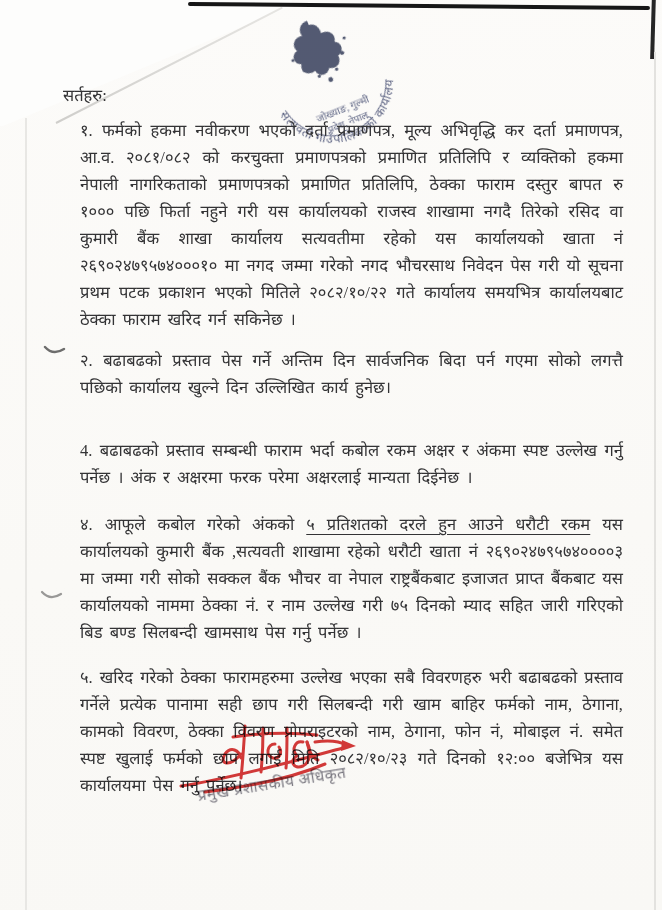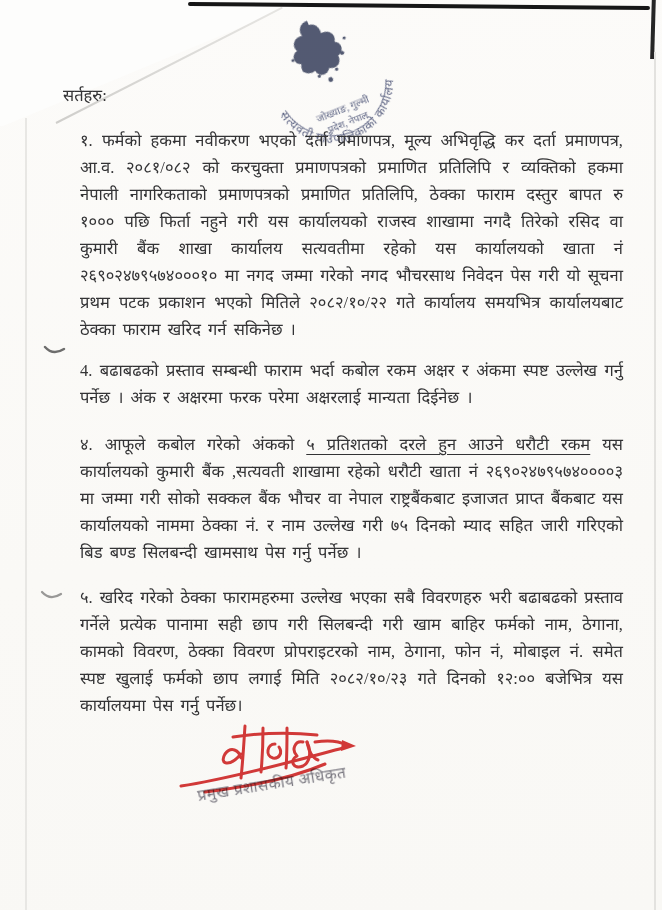--- a/index.html
+++ b/index.html
@@ -20,21 +20,21 @@
   .edge-left-faint{position:absolute;left:25px;top:118px;width:2px;height:792px;background:#e8e7e4;}
   .pen-tick{position:absolute;opacity:.8;}
   .pen-tick svg{display:block;}
   .tick-2{opacity:.55;}
   
   .content{
     position:absolute;left:63px;top:82px;width:560px;
     color:#333335;font-size:16.5px;line-height:27px;
     text-align:justify;word-spacing:3px;
   }
-  .heading{margin:0 0 18px 0;}
+  .heading{margin:0 0 8px 0;}
   .term{margin:0 0 14px 17px;}
   .term-2{margin-bottom:36px;}
   .term-3{margin-bottom:20px;}
   .term-4{margin-bottom:18px;}
   .u{text-decoration:underline;text-underline-offset:4px;text-decoration-thickness:1.4px;}
   
   .stamp{
     position:absolute;left:244px;top:6px;width:182px;height:168px;
     transform:rotate(-22deg);opacity:.82;mix-blend-mode:multiply;filter:blur(.35px);
   }
@@ -88,20 +88,21 @@
     <text font-size="13.2" letter-spacing="1">
       <textPath href="#arc" startOffset="6%">सत्यवती गाउँपालिकाको कार्यालय</textPath>
     </text>
     <text x="90" y="116" text-anchor="middle" font-size="11">जोख्याङ, गुल्मी</text>
     <text x="90" y="131" text-anchor="middle" font-size="10.5">प्रदेश, नेपाल</text>
   </svg>
 
   <div class="content">
     <div class="heading">सर्तहरु:</div>
     <p class="term term-1">१. फर्मको हकमा नवीकरण भएको दर्ता प्रमाणपत्र, मूल्य अभिवृद्धि कर दर्ता प्रमाणपत्र, आ.व. २०८१/०८२ को करचुक्ता प्रमाणपत्रको प्रमाणित प्रतिलिपि र व्यक्तिको हकमा नेपाली नागरिकताको प्रमाणपत्रको प्रमाणित प्रतिलिपि, ठेक्का फाराम दस्तुर बापत रु १००० पछि फिर्ता नहुने गरी  यस कार्यालयको राजस्व शाखामा नगदै तिरेको रसिद  वा कुमारी बैंक शाखा कार्यालय सत्यवतीमा रहेको यस कार्यालयको खाता नं २६९०२४७९५७४०००१० मा नगद जम्मा गरेको नगद भौचरसाथ निवेदन पेस गरी यो सूचना प्रथम पटक प्रकाशन भएको मितिले २०८२/१०/२२ गते कार्यालय समयभित्र कार्यालयबाट ठेक्का फाराम खरिद गर्न सकिनेछ ।</p>
+    <p class="term term-2">२. बढाबढको प्रस्ताव पेस गर्ने अन्तिम दिन सार्वजनिक बिदा पर्न गएमा सोको लगत्तै पछिको कार्यालय खुल्ने दिन उल्लिखित कार्य हुनेछ।</p>
     <p class="term term-3">4. बढाबढको प्रस्ताव सम्बन्धी फाराम भर्दा कबोल रकम अक्षर र अंकमा स्पष्ट उल्लेख गर्नु पर्नेछ । अंक र अक्षरमा फरक परेमा अक्षरलाई मान्यता दिईनेछ ।</p>
     <p class="term term-4"><span>४. आफूले कबोल गरेको अंकको </span><span class="u">५ प्रतिशतको दरले हुन आउने धरौटी रकम</span><span> यस कार्यालयको कुमारी बैंक ,सत्यवती शाखामा रहेको धरौटी खाता नं २६९०२४७९५७४००००३ मा जम्मा गरी सोको सक्कल बैंक भौचर वा नेपाल राष्ट्रबैंकबाट इजाजत प्राप्त बैंकबाट यस कार्यालयको नाममा ठेक्का नं. र नाम उल्लेख गरी ७५ दिनको म्याद सहित जारी गरिएको बिड बण्ड सिलबन्दी खामसाथ पेस गर्नु पर्नेछ ।</span></p>
     <p class="term term-5">५. खरिद गरेको ठेक्का फारामहरुमा उल्लेख भएका सबै विवरणहरु भरी बढाबढको प्रस्ताव गर्नेले  प्रत्येक पानामा सही छाप गरी सिलबन्दी गरी खाम बाहिर फर्मको नाम, ठेगाना, कामको विवरण, ठेक्का  विवरण प्रोपराइटरको नाम, ठेगाना, फोन नं, मोबाइल नं. समेत स्पष्ट खुलाई फर्मको छाप लगाई मिति २०८२/१०/२३ गते दिनको १२:०० बजेभित्र यस कार्यालयमा पेस गर्नु पर्नेछ।</p>
   </div>
 
   <svg class="signature" viewBox="0 0 280 95">
     <g stroke="#d63a3a" stroke-width="3" fill="none" stroke-linecap="round" stroke-linejoin="round">
       <path d="M58,17 C85,13 115,12 142,15"></path>
       <path d="M70,6 C69,20 68,40 66,58"></path>
       <path d="M66,34 C54,48 44,44 50,34 C56,26 64,30 66,38"></path>

